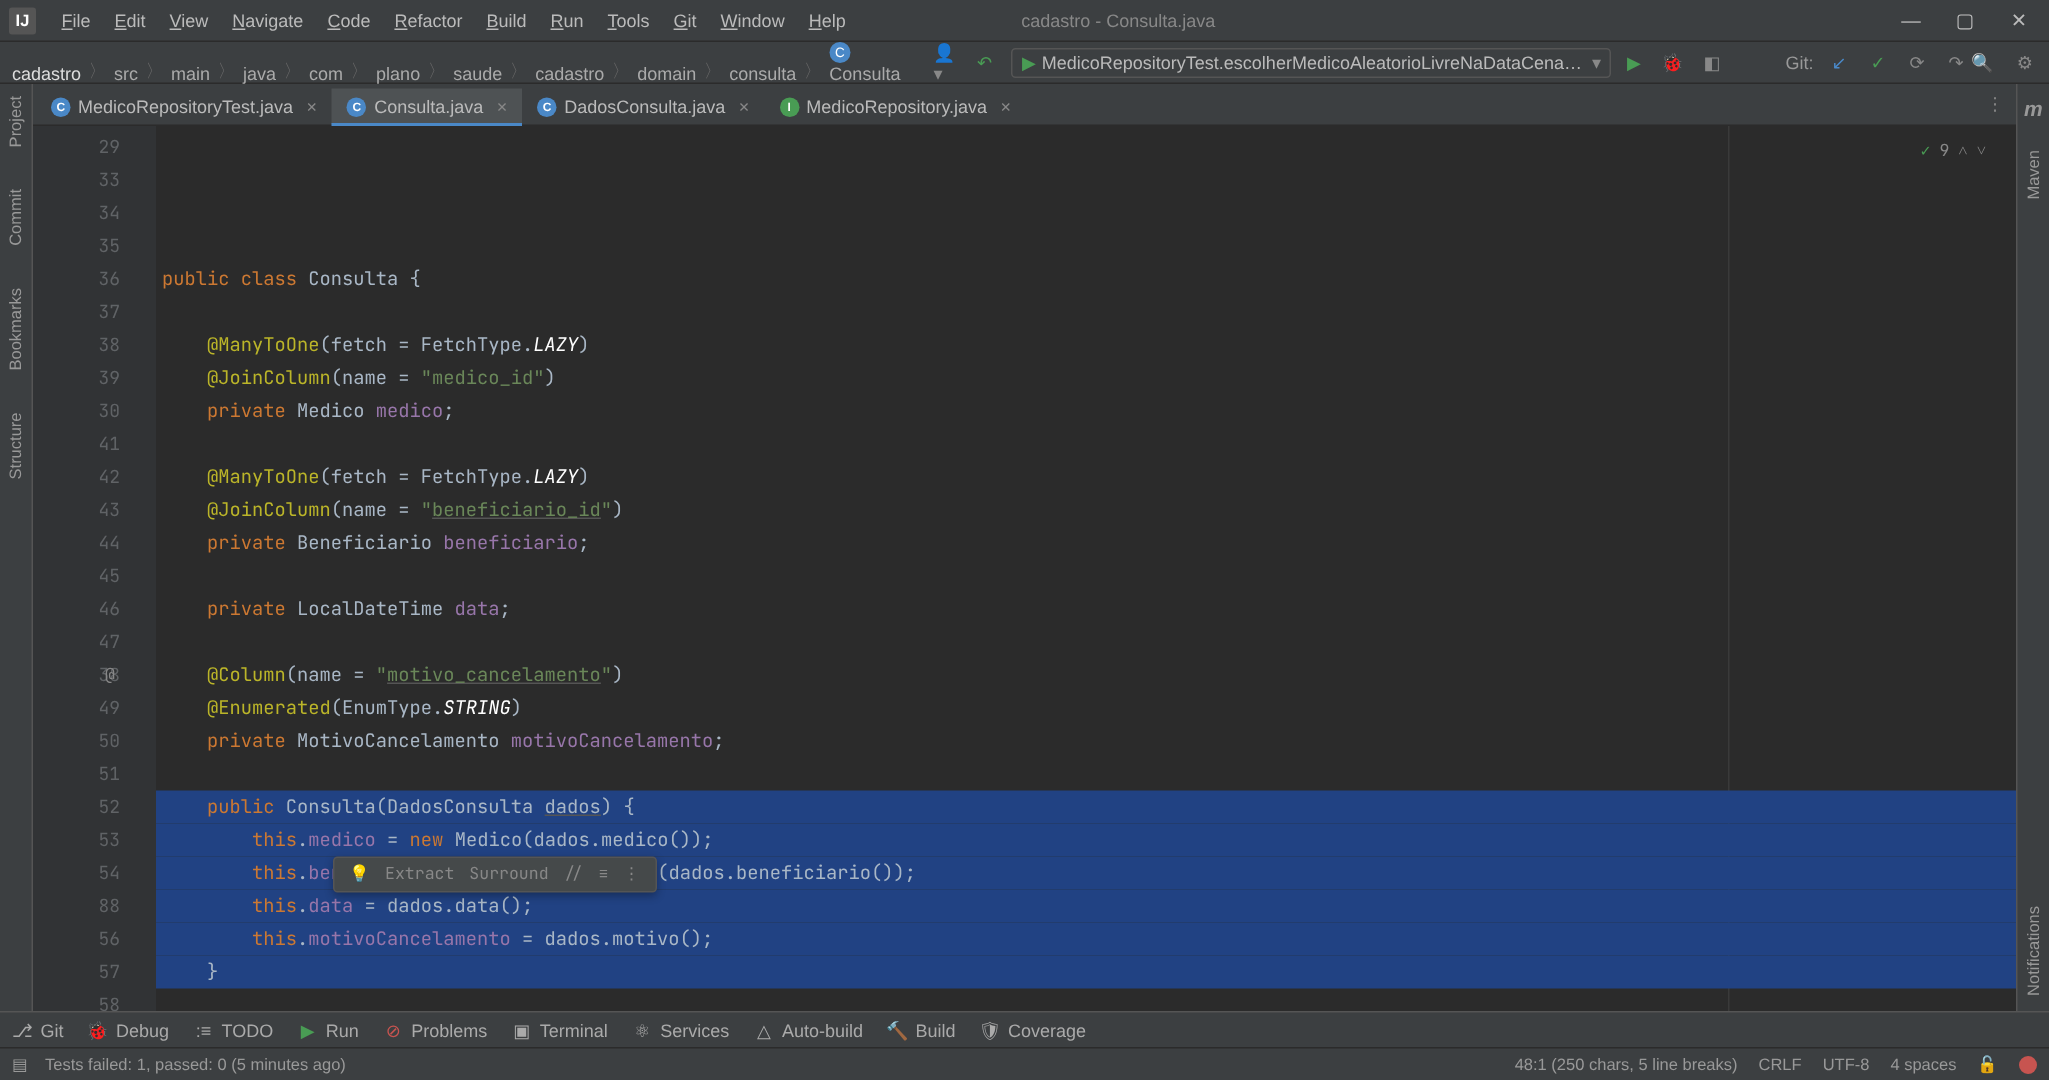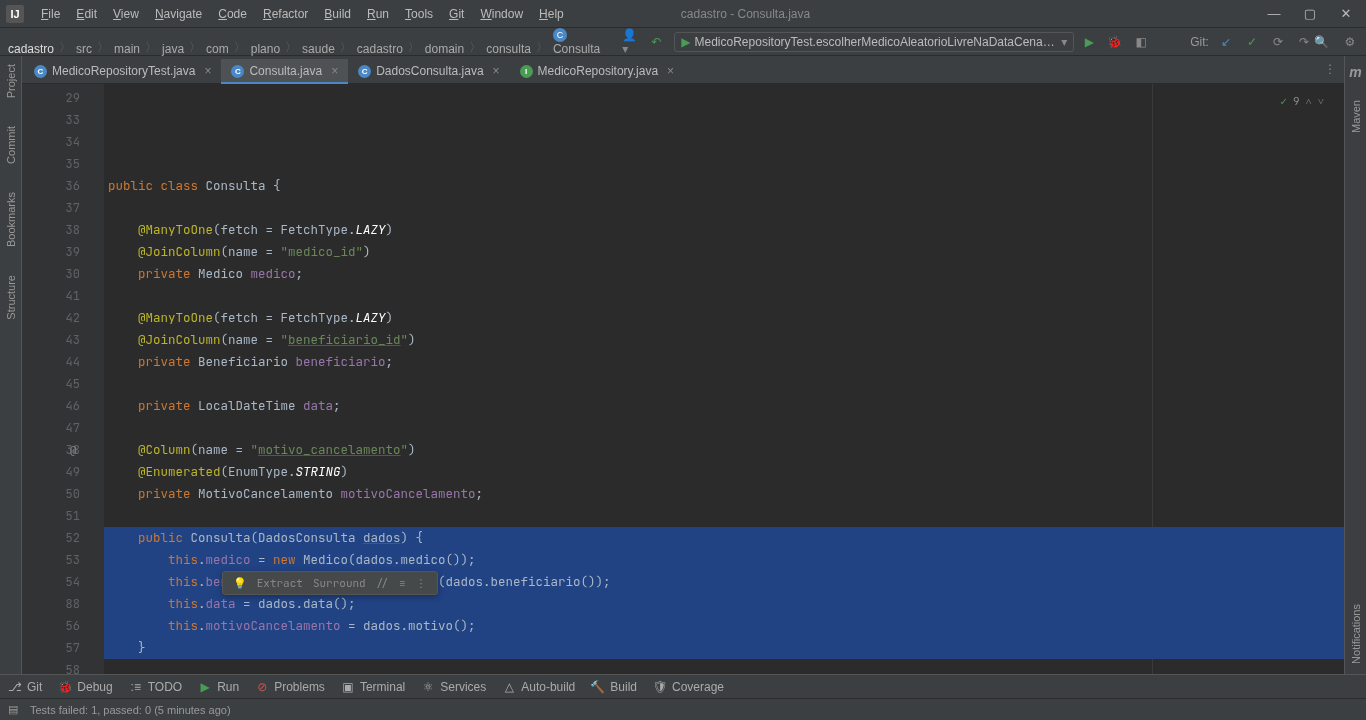--- a/index.html
+++ b/index.html
@@ -292,13 +292,21 @@
       <span class="bb-icn">🛡</span>
       <span>Coverage</span>
     </div>
   </div>
 
 <div class="status-bar">
   <div class="status-left">
     <span class="status-icn">▤</span>
     <span>Tests failed: 1, passed: 0 (5 minutes ago)</span>
   </div>
+  <div class="status-right">
+    <span>48:1 (250 chars, 5 line breaks)</span>
+    <span>CRLF</span>
+    <span>UTF-8</span>
+    <span>4 spaces</span>
+    <span>🔓</span>
+    <span class="err-dot"></span>
+  </div>
 </div>
 
 </body></html>

